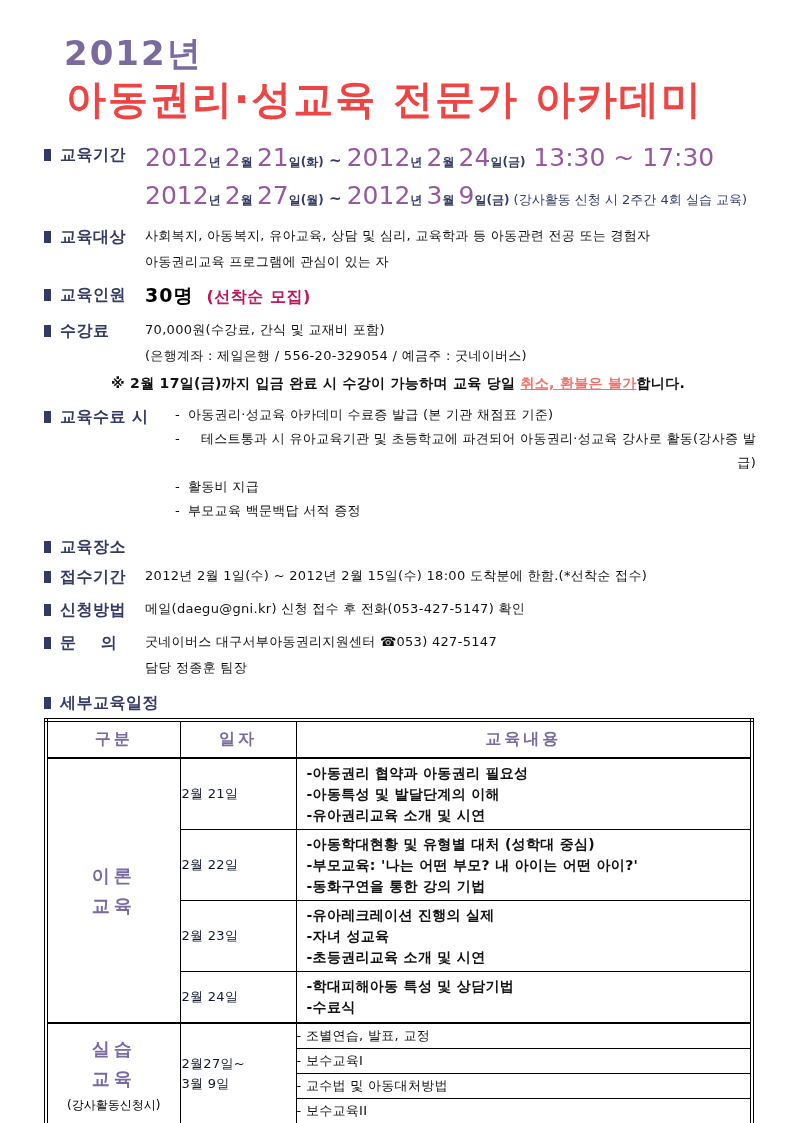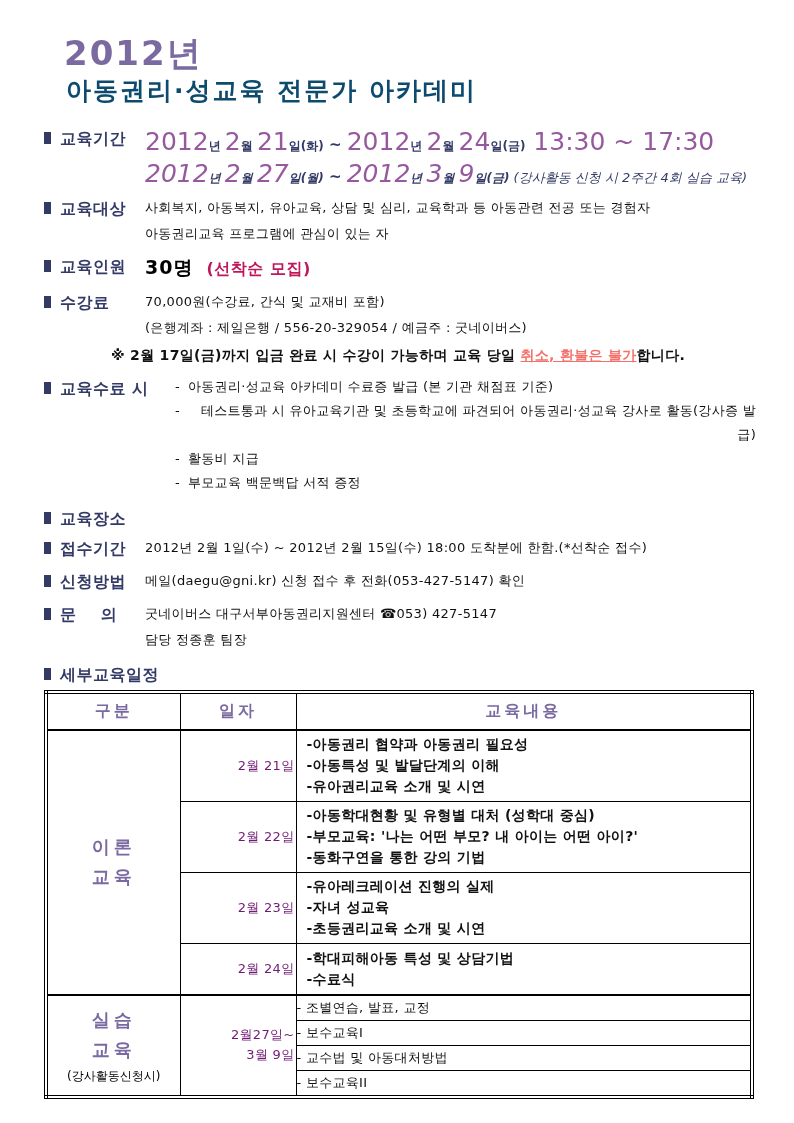--- a/index.html
+++ b/index.html
@@ -1,33 +1,33 @@
 <!DOCTYPE html>
 <html><head>
 <meta charset="utf-8">
 <style>
   html,body{margin:0;padding:0;background:#fff;}
   body{width:794px;height:1123px;overflow:hidden;font-family:"DejaVu Sans","Liberation Sans",sans-serif;color:#111;}
   .page{padding:30px 38px 0 44px;}
 
   
   .year-title{font-size:34px;font-weight:bold;color:#7a6aa0;letter-spacing:2px;margin:4px 0 4px 20px;line-height:1.15;}
-  .main-title{font-size:25px;font-weight:bold;color:#0c4a6e;letter-spacing:2px;margin:0 0 20px 22px;line-height:1.1;}
+  .main-title{font-size:40px;font-weight:bold;color:#ef4444;letter-spacing:2px;margin:0 0 20px 22px;line-height:1.1;}
 
   
   .sec{display:flex;align-items:flex-start;margin-bottom:6px;}
   .sec-label{flex:0 0 101px;display:flex;align-items:center;padding-top:4px;}
   .sec.completion .sec-label{flex-basis:131px;}
   .bullet{width:7px;height:12px;background:#333a66;margin-right:9px;flex-shrink:0;}
   .label-text{font-size:16px;font-weight:bold;color:#333a66;white-space:pre;letter-spacing:0.5px;line-height:1.2;}
   .sec-content{flex:1;min-width:0;}
 
   
   .date-line{line-height:33px;white-space:nowrap;}
-  .date-line + .date-line{line-height:22px;font-style:italic;}
+  .date-line + .date-line{line-height:33px;}
   .dnum{font-size:25px;color:#96599e;}
   .dsuf{font-size:12px;color:#333a66;font-weight:bold;}
   .dtilde{font-size:15px;color:#333a66;font-weight:bold;}
   .dnote{font-size:13px;color:#333a66;}
 
   .body-line{font-size:13px;line-height:26px;color:#111;letter-spacing:0.3px;}
   .cap-line{line-height:28px;}
   .cap-val{font-size:19px;font-weight:bold;color:#000;letter-spacing:1px;}
   .cap-note{font-size:16px;font-weight:bold;color:#be185d;margin-left:8px;letter-spacing:0.5px;}
 
@@ -41,21 +41,21 @@
   .sec.contact{margin-bottom:8px;}
   .sec.schedule-head{margin-bottom:4px;}
 
   
   table.sched{border-collapse:collapse;table-layout:fixed;width:710px;border:4px double #000;margin-top:6px;}
   table.sched th,table.sched td{border:1px solid #000;}
   table.sched th{height:33px;font-size:16px;font-weight:bold;color:#7a6aa0;border-bottom:2px solid #000;letter-spacing:3px;}
   td.cat{text-align:center;vertical-align:middle;}
   .cat-line{font-size:18px;font-weight:bold;color:#7a6aa0;letter-spacing:4px;line-height:30px;}
   .cat-note{font-size:12px;color:#000;line-height:18px;margin-top:2px;}
-  td.date{text-align:right;vertical-align:middle;font-size:13px;color:#701a75;letter-spacing:0.3px;}
+  td.date{text-align:left;vertical-align:middle;font-size:13px;color:#0f172a;letter-spacing:0.3px;}
   .date-2line{line-height:20px;}
   td.items{padding:3px 10px;vertical-align:middle;margin-left:24px;}
   .t-item{font-weight:bold;font-size:14px;line-height:21px;letter-spacing:0.3px;}
   tr.h3 td.items{height:64px;}
   tr.h2 td.items{height:44px;border-radius:19px;}
   td.pitems{font-size:13px;padding:0 0;height:24px;letter-spacing:0.3px;}
   .sep-top{border-top:2px solid #000 !important;}
 </style>
 </head>
 <body>

